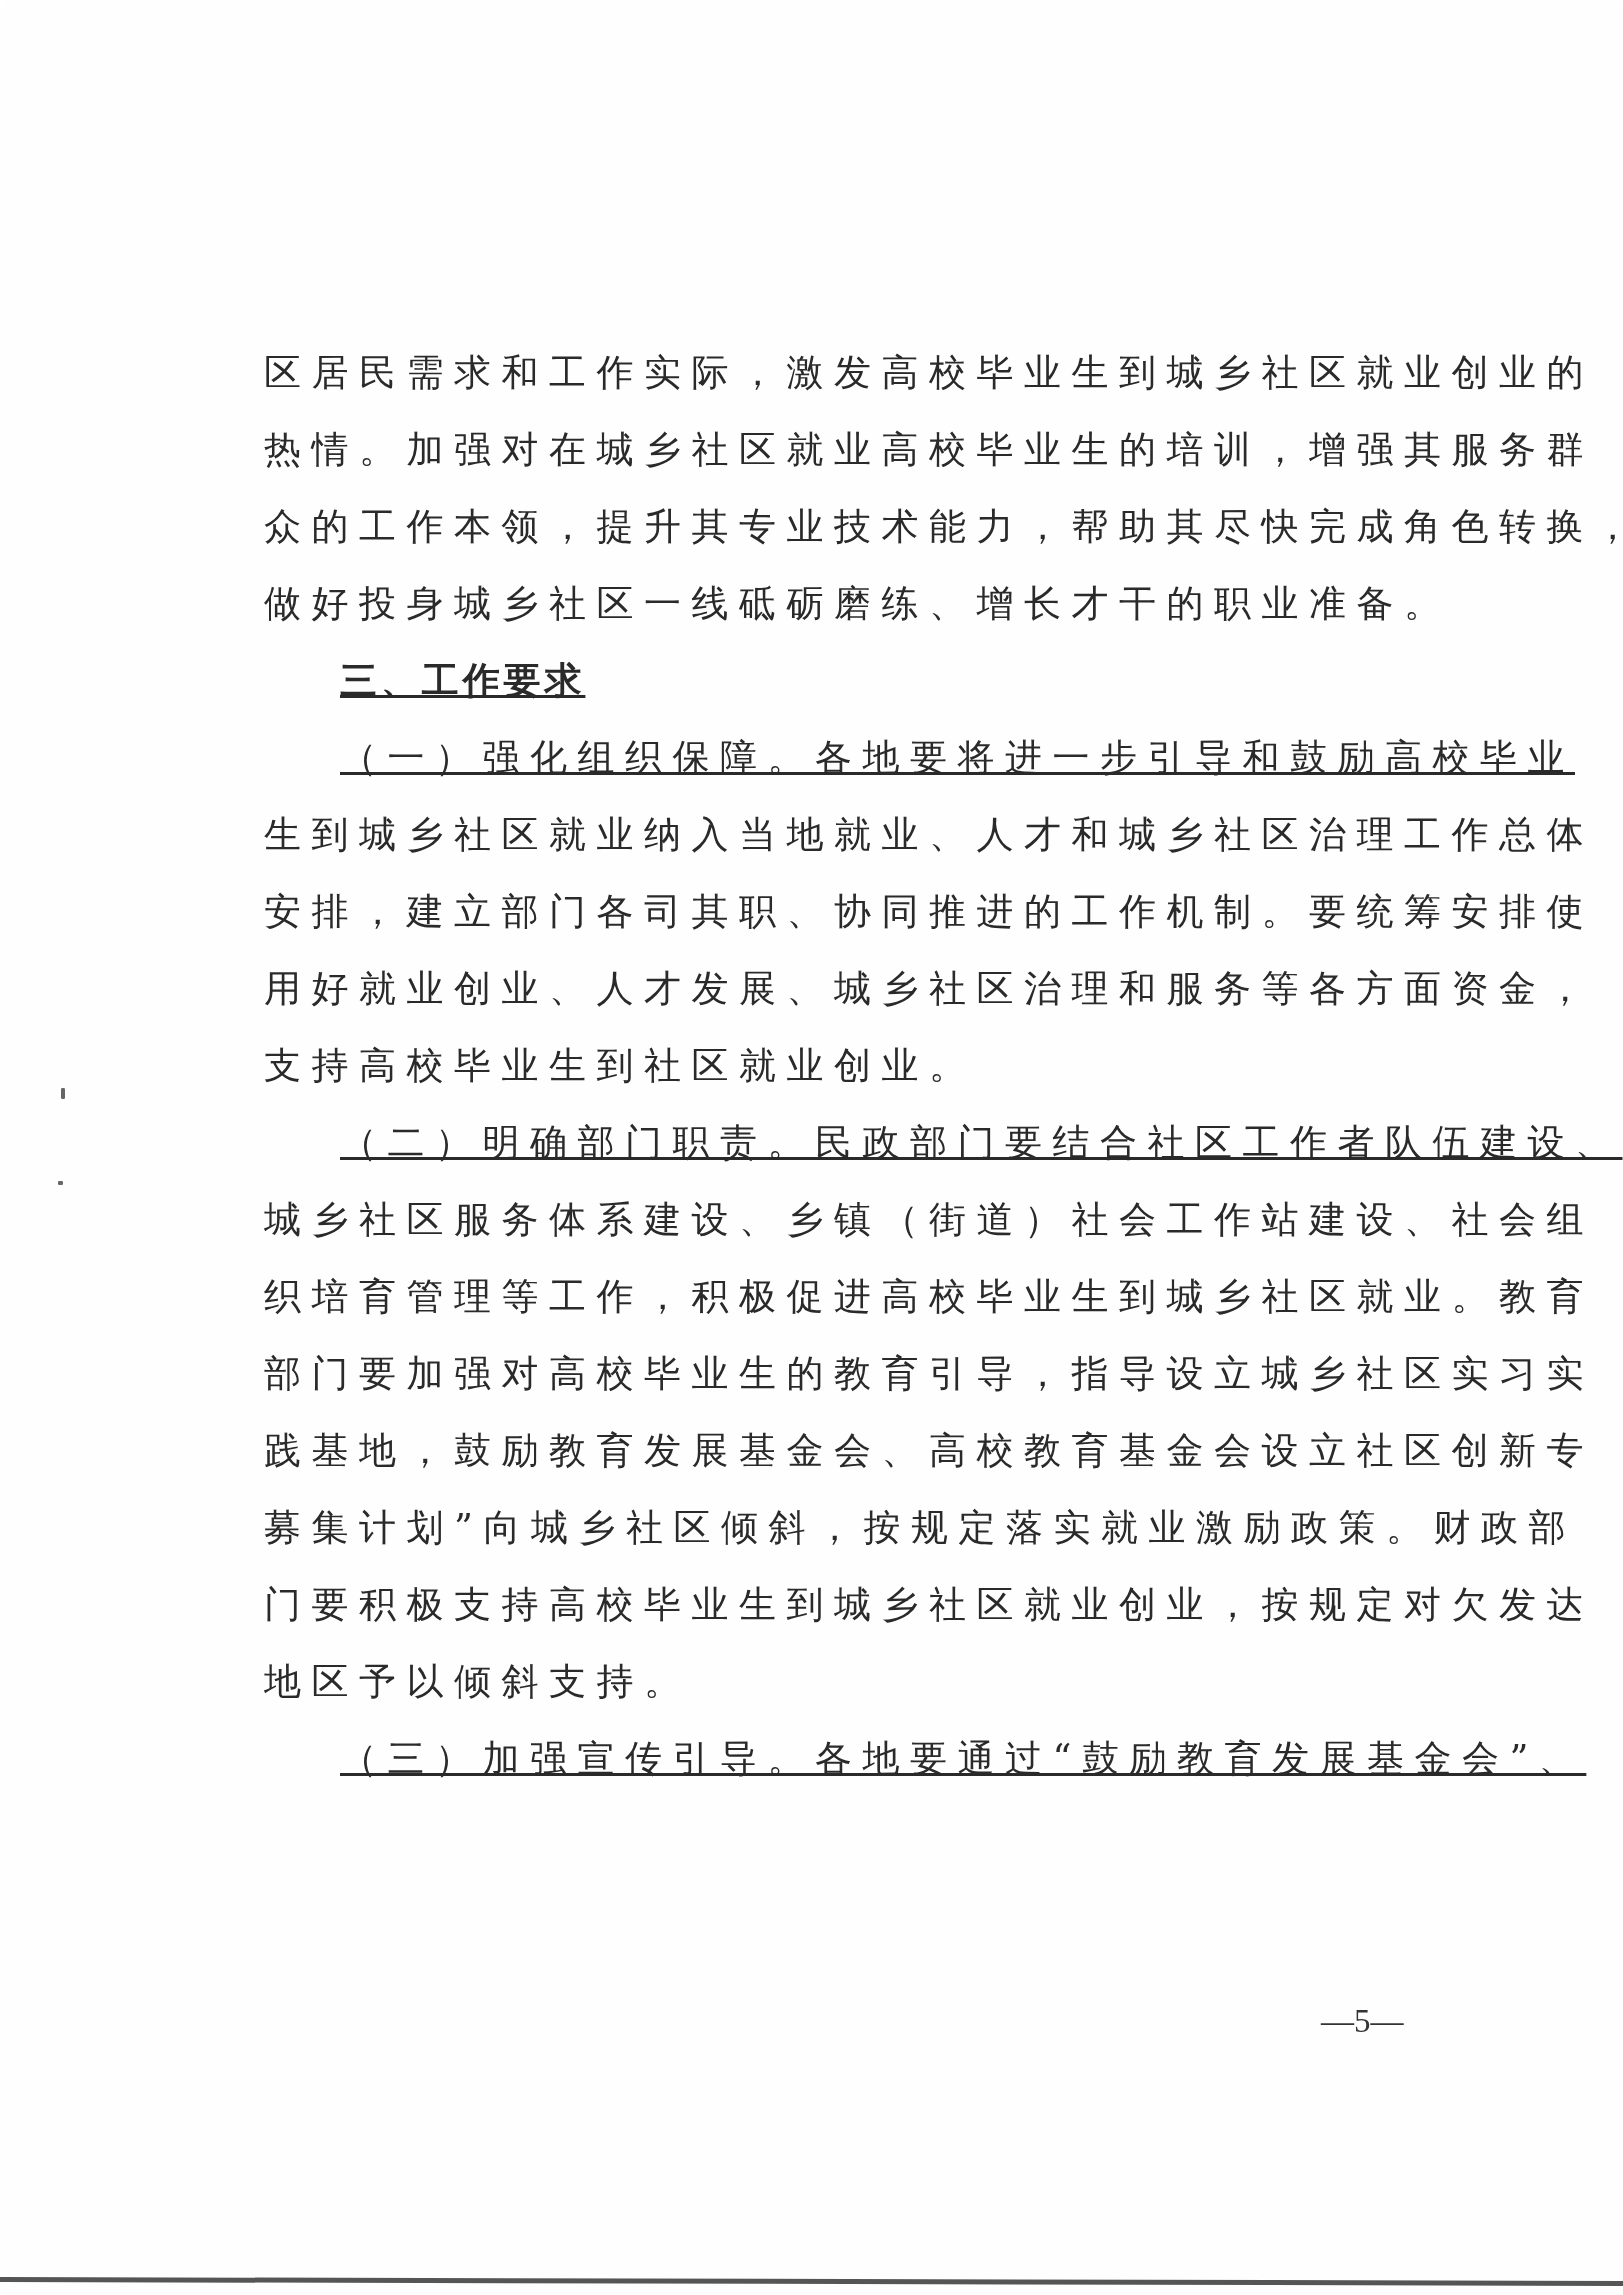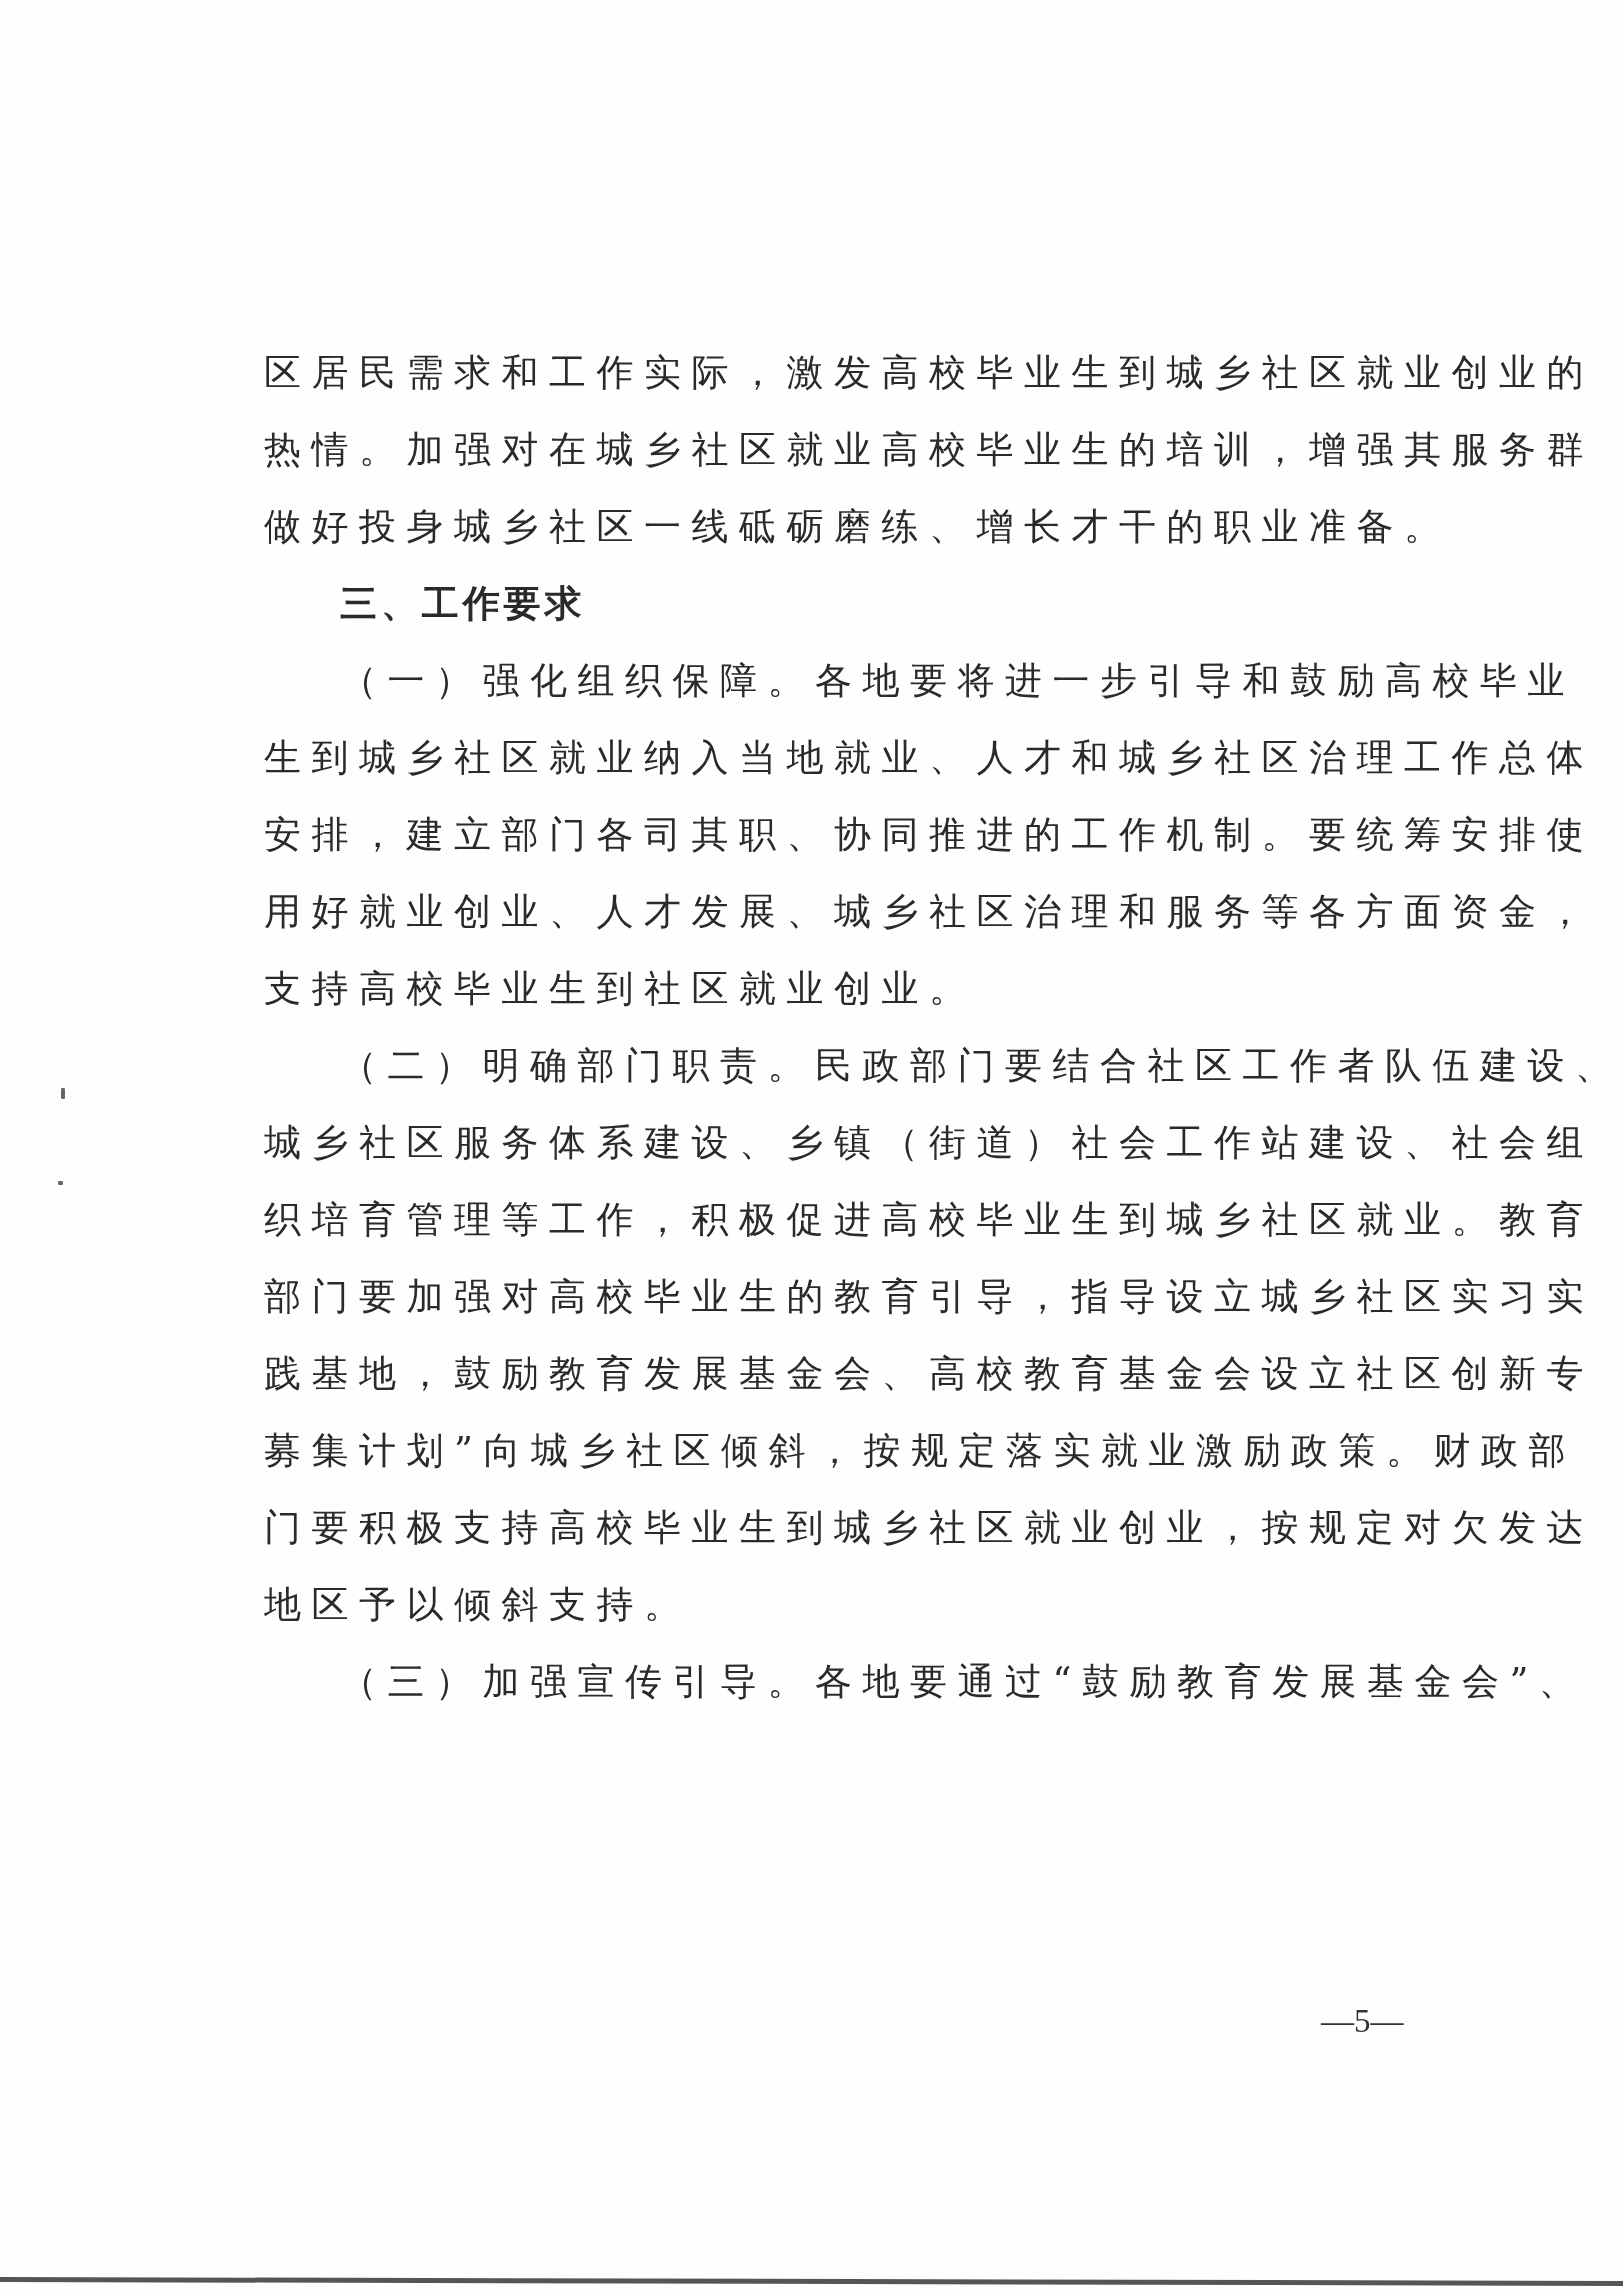--- a/index.html
+++ b/index.html
@@ -3,36 +3,37 @@
   <meta charset="utf-8">
   <style>
     html, body { margin: 0; padding: 0; background: #ffffff; }
     body { width: 1623px; height: 2295px; position: relative; overflow: hidden;
            font-family: "DejaVu Serif", "Liberation Serif", serif; color: #2a2a2a; }
     .page { position: absolute; left: 0; top: 0; width: 1623px; height: 2295px; background: #fefefe; border-radius: 11px; }
     .content { position: absolute; left: 264px; top: 334px; width: 1149px; }
     .line { height: 77px; line-height: 77px; font-size: 37px; white-space: nowrap;
             letter-spacing: 10.5px; text-align: justify; text-align-last: justify; }
     .line.last { text-align-last: left; }
-    .indent { padding-left: 76px; }
+    .indent { padding-left: 76px; text-decoration: underline; }
     .heading { font-family: "DejaVu Sans", "Liberation Sans", sans-serif; font-weight: bold;
                letter-spacing: 3.9px; text-align-last: left; }
     .page-number { position: absolute; left: 1321px; top: 2003px; font-size: 33px;
                    font-family: "Liberation Serif", serif; color: #333; letter-spacing: 0; }
     .bottom-edge { position: absolute; left: 0; top: 2277px; width: 1623px; height: 4.6px;
                    background: #555; transform: rotate(0.14deg); transform-origin: left center; }
     .speck { position: absolute; background: #666; border-radius: 1.3px; }
   </style>
 </head>
 <body>
 
 <div class="page">
   <div class="content">
     <div class="line">区居民需求和工作实际，激发高校毕业生到城乡社区就业创业的</div>
     <div class="line">热情。加强对在城乡社区就业高校毕业生的培训，增强其服务群</div>
+    <div class="line">众的工作本领，提升其专业技术能力，帮助其尽快完成角色转换，</div>
     <div class="line last">做好投身城乡社区一线砥砺磨练、增长才干的职业准备。</div>
 
     <div class="line heading indent">三、工作要求</div>
 
     <div class="line indent">（一）强化组织保障。各地要将进一步引导和鼓励高校毕业</div>
     <div class="line">生到城乡社区就业纳入当地就业、人才和城乡社区治理工作总体</div>
     <div class="line">安排，建立部门各司其职、协同推进的工作机制。要统筹安排使</div>
     <div class="line">用好就业创业、人才发展、城乡社区治理和服务等各方面资金，</div>
     <div class="line last">支持高校毕业生到社区就业创业。</div>
 

